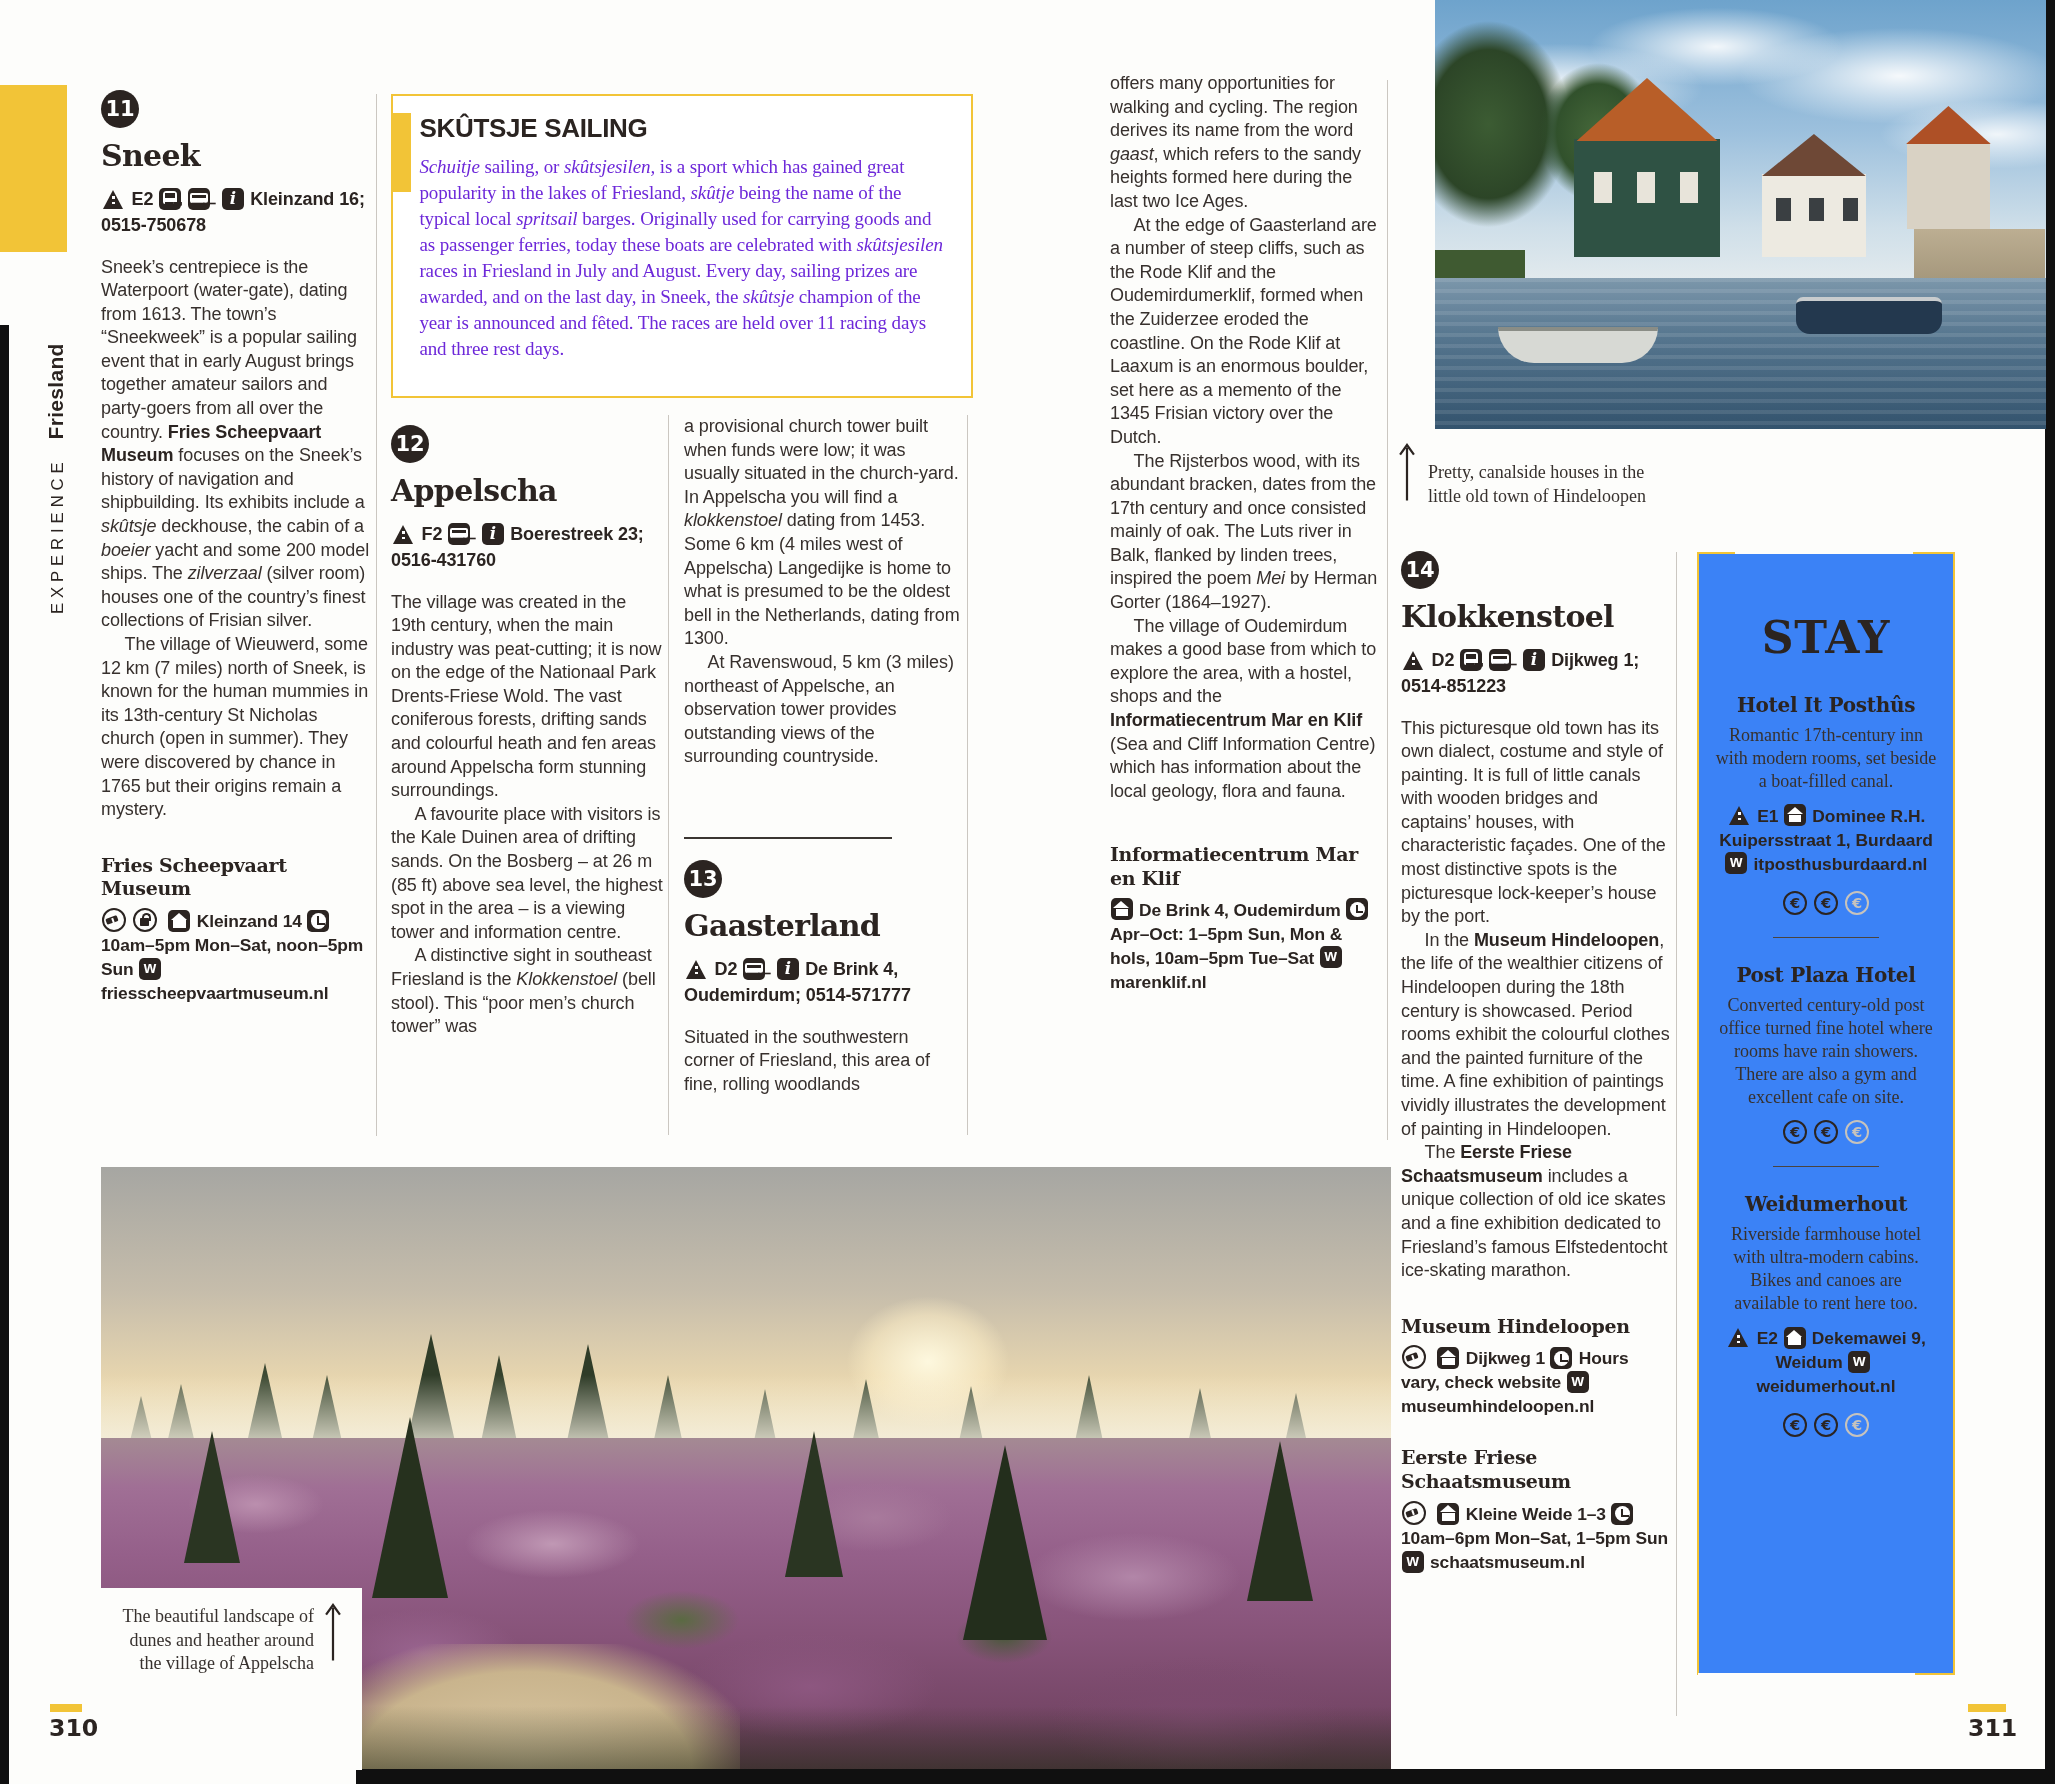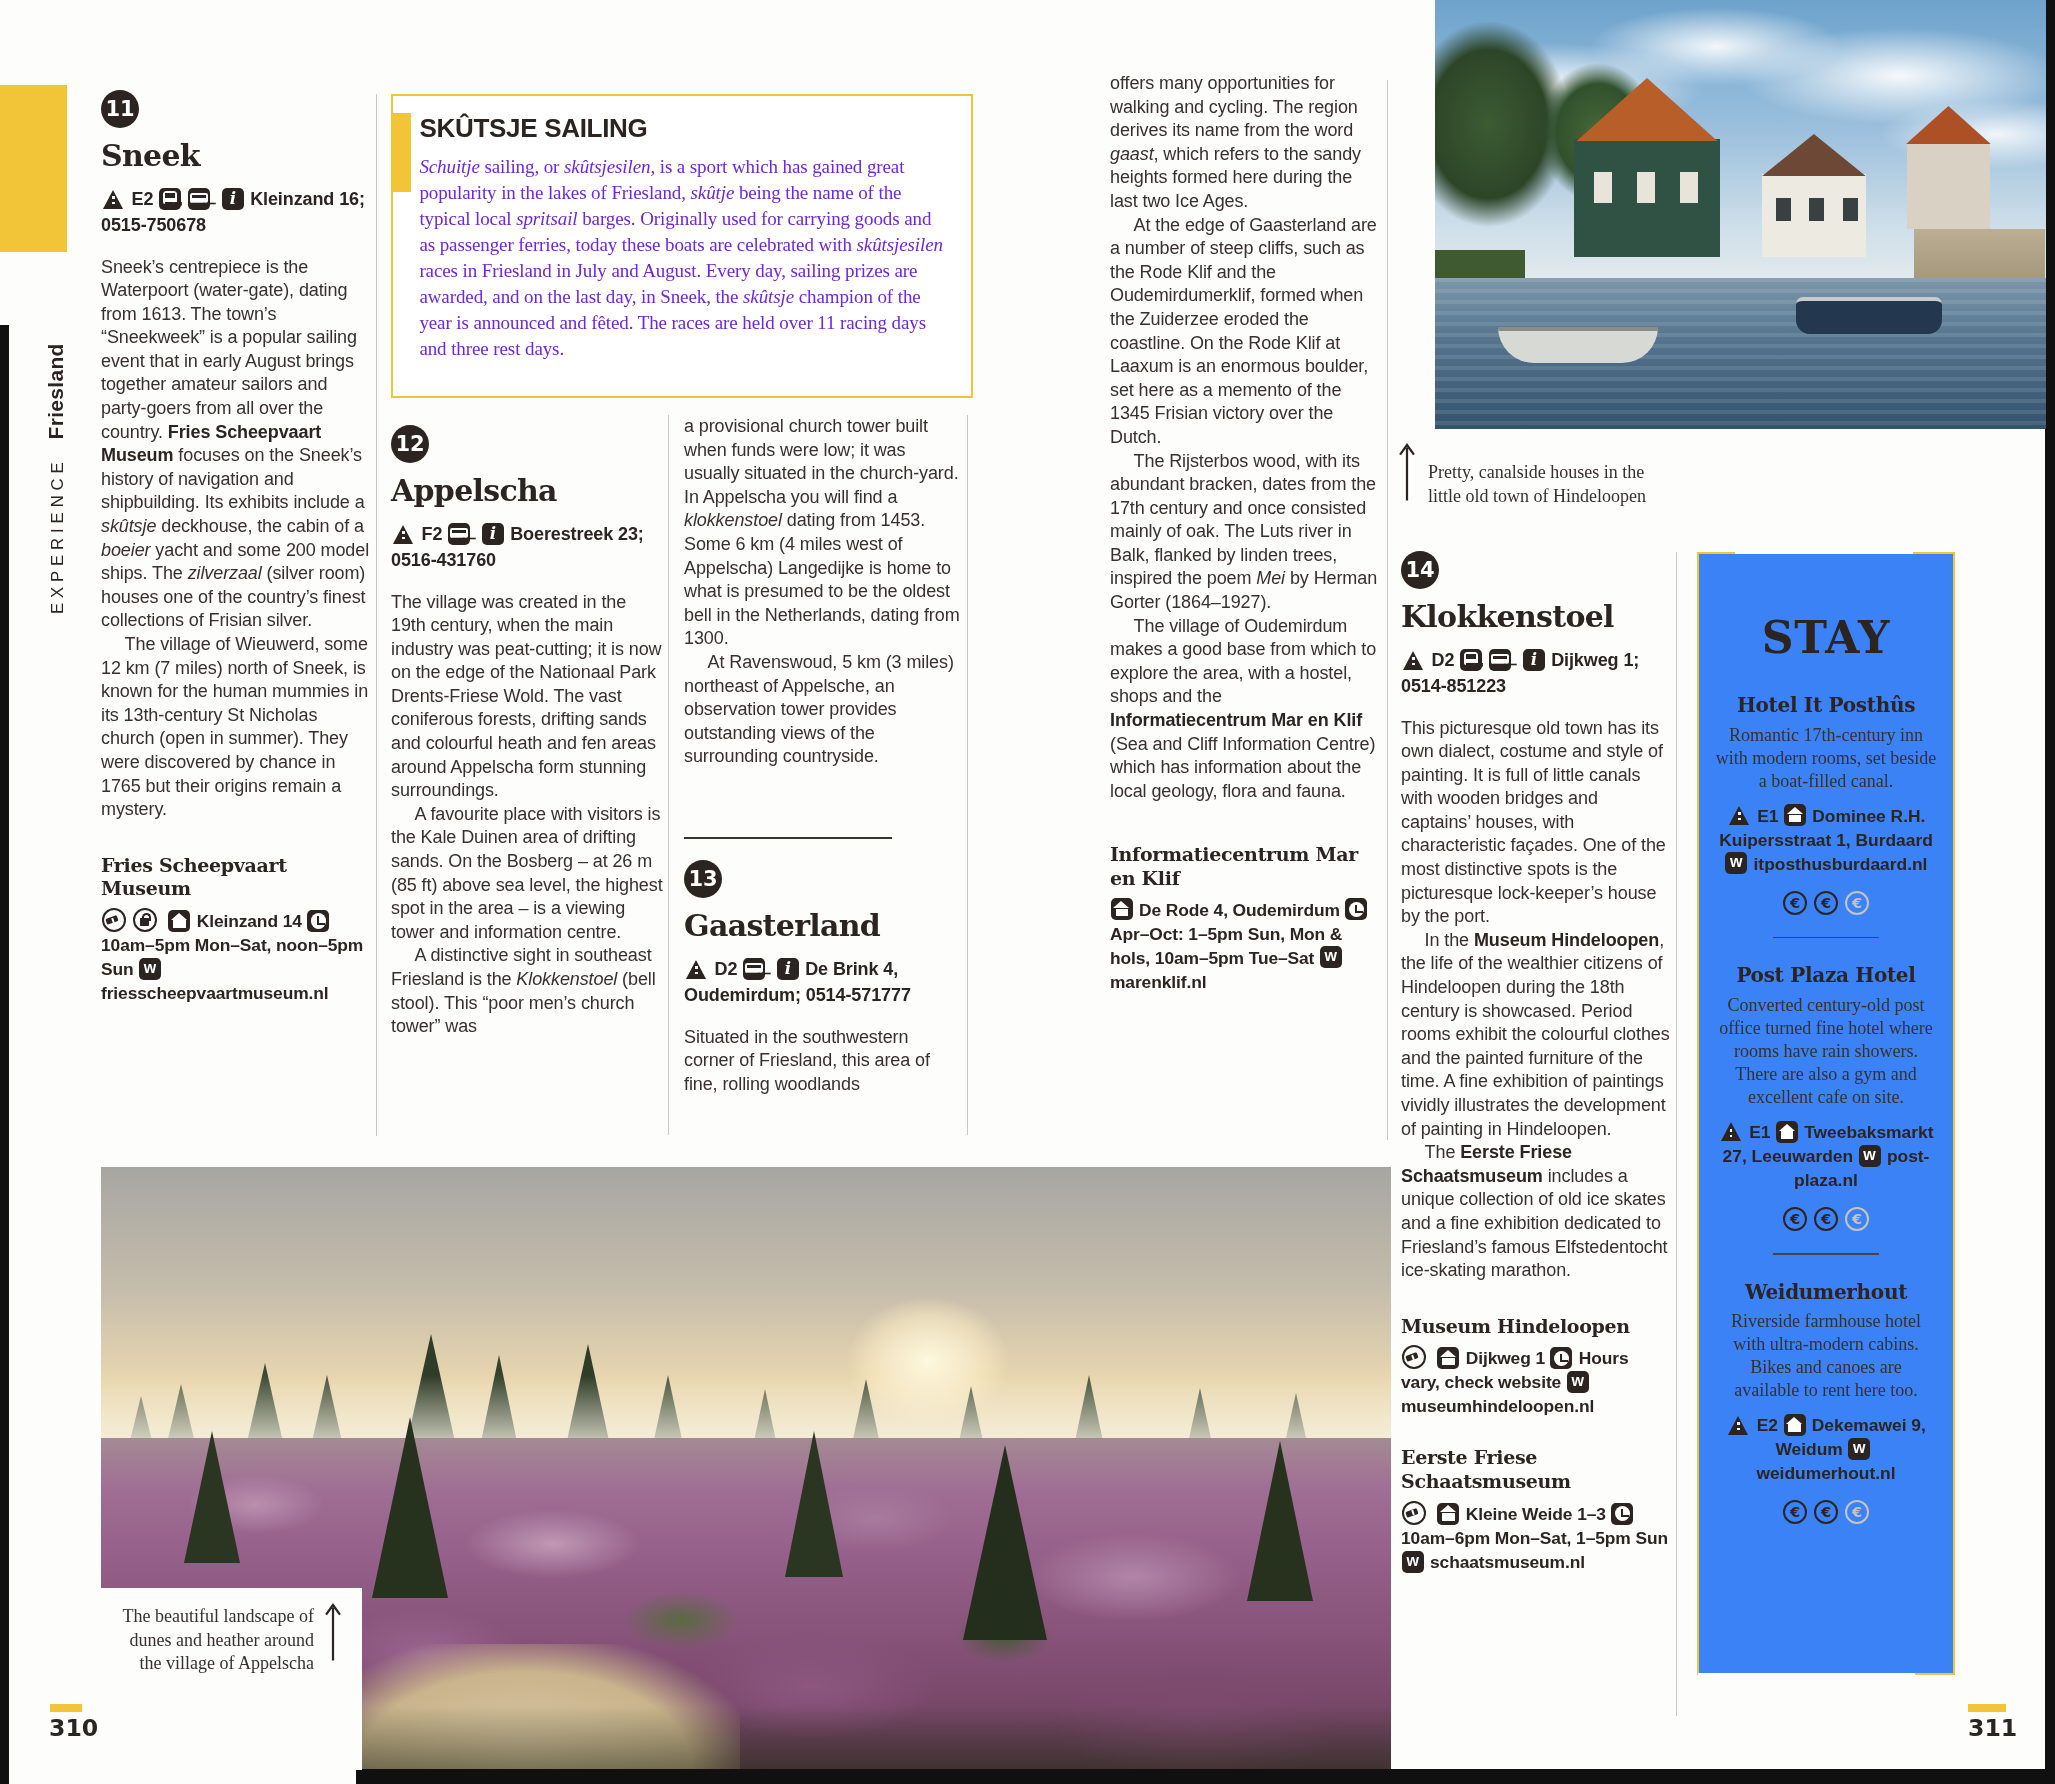--- a/index.html
+++ b/index.html
@@ -153,21 +153,21 @@
 
   <div class="col" style="left:1110px;top:72px;width:272px;">
     <div class="body">
         <div class="para"><span>offers many opportunities for walking and cycling. The region derives its name from the word </span><span class="i">gaast</span><span>, which refers to the sandy heights formed here during the last two Ice Ages.</span></div>
         <div class="para indent"><span>At the edge of Gaasterland are a number of steep cliffs, such as the Rode Klif and the Oudemirdumerklif, formed when the Zuiderzee eroded the coastline. On the Rode Klif at Laaxum is an enormous boulder, set here as a memento of the 1345 Frisian victory over the Dutch.</span></div>
         <div class="para indent"><span>The Rijsterbos wood, with its abundant bracken, dates from the 17th century and once consisted mainly of oak. The Luts river in Balk, flanked by linden trees, inspired the poem </span><span class="i">Mei</span><span> by Herman Gorter (1864–1927).</span></div>
         <div class="para indent"><span>The village of Oudemirdum makes a good base from which to explore the area, with a hostel, shops and the </span><span class="b">Informatiecentrum Mar en Klif</span><span> (Sea and Cliff Information Centre) which has information about the local geology, flora and fauna.</span></div>
       </div>
     <div class="listing" style="margin-top:40px;">
       <h3>Informatiecentrum Mar en Klif</h3>
-      <p class="ldet"><span class="ic ic-house"></span><span>De Rode 4, Oudemirdum </span><span class="ic ic-clock"></span><span>Apr–Oct: 1–5pm Sun, Mon &amp; hols, 10am–5pm Tue–Sat </span><span class="ic ic-website"></span><span>marenklif.nl</span></p>
+      <p class="ldet"><span class="ic ic-house"></span><span>De Brink 4, Oudemirdum </span><span class="ic ic-clock"></span><span>Apr–Oct: 1–5pm Sun, Mon &amp; hols, 10am–5pm Tue–Sat </span><span class="ic ic-website"></span><span>marenklif.nl</span></p>
     </div>
   </div>
 
   <div class="photo" style="left:1435px;top:0;width:611px;height:429px;">
     <div class="abs" style="left:0;top:0;right:0;height:292px;background:linear-gradient(180deg,#6ea3cc,#9cc0dd 45%,#cfdfe9 78%,#e6ecee);"></div>
     <div class="abs" style="left:0;top:0;right:0;height:292px;background:
       radial-gradient(208px 63px at 20% 30%,rgba(255,255,255,.95),transparent 70%),
       radial-gradient(181px 56px at 46% 16%,rgba(255,255,255,.9),transparent 70%),
       radial-gradient(229px 69px at 76% 26%,rgba(255,255,255,.92),transparent 70%),
       radial-gradient(167px 49px at 92% 46%,rgba(255,255,255,.85),transparent 70%);"></div>
@@ -225,21 +225,20 @@
       <h3 class="sname">Hotel It Posthûs</h3>
       <p class="sdesc">Romantic 17th-century inn with modern rooms, set beside a boat-filled canal.</p>
       <p class="sinfo"><span class="ic ic-map"></span><span>E1 </span><span class="ic ic-house"></span><span>Dominee R.H. Kuipersstraat 1, Burdaard </span><span class="ic ic-website"></span><span>itposthusburdaard.nl</span></p>
       <div class="sprice"><span class="ic ic-euro"></span><span class="ic ic-euro"></span><span class="ic ic-euro grey"></span></div>
     </div>
     <div class="sdiv"></div>
 
     <div>
       <h3 class="sname">Post Plaza Hotel</h3>
       <p class="sdesc">Converted century-old post office turned fine hotel where rooms have rain showers. There are also a gym and excellent cafe on site.</p>
-      <p class="sinfo"><span class="ic ic-map"></span><span>E1 </span><span class="ic ic-house"></span><span>Tweebaksmarkt 27, Leeuwarden </span><span class="ic ic-website"></span><span>post-plaza.nl</span></p>
       <div class="sprice"><span class="ic ic-euro"></span><span class="ic ic-euro"></span><span class="ic ic-euro grey"></span></div>
     </div>
     <div class="sdiv"></div>
 
     <div>
       <h3 class="sname">Weidumerhout</h3>
       <p class="sdesc">Riverside farmhouse hotel with ultra-modern cabins. Bikes and canoes are available to rent here too.</p>
       <p class="sinfo"><span class="ic ic-map"></span><span>E2 </span><span class="ic ic-house"></span><span>Dekemawei 9, Weidum </span><span class="ic ic-website"></span><span>weidumerhout.nl</span></p>
       <div class="sprice"><span class="ic ic-euro"></span><span class="ic ic-euro"></span><span class="ic ic-euro grey"></span></div>
     </div>

